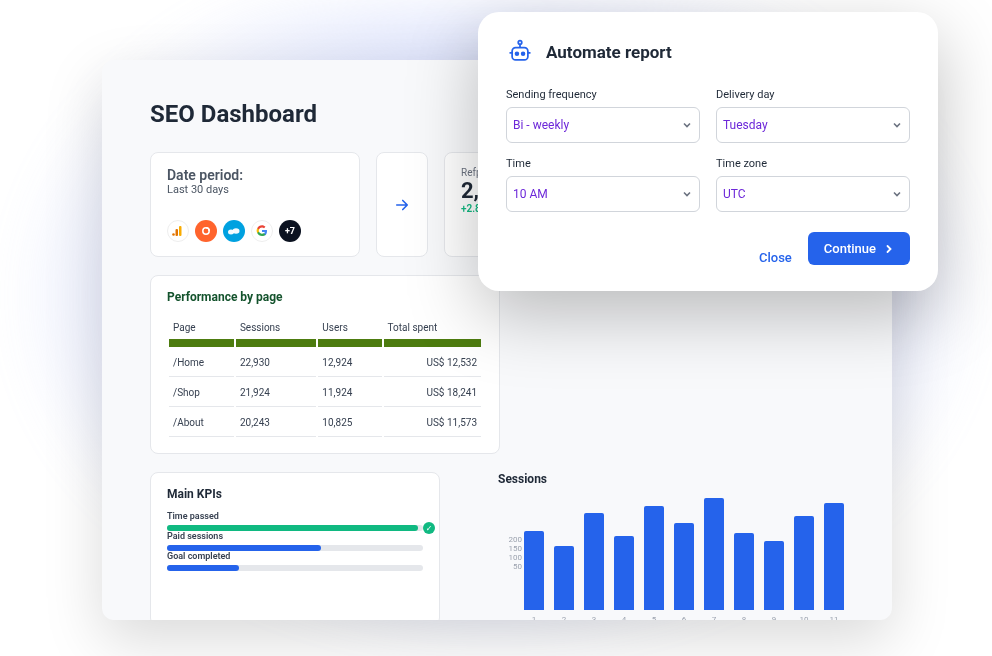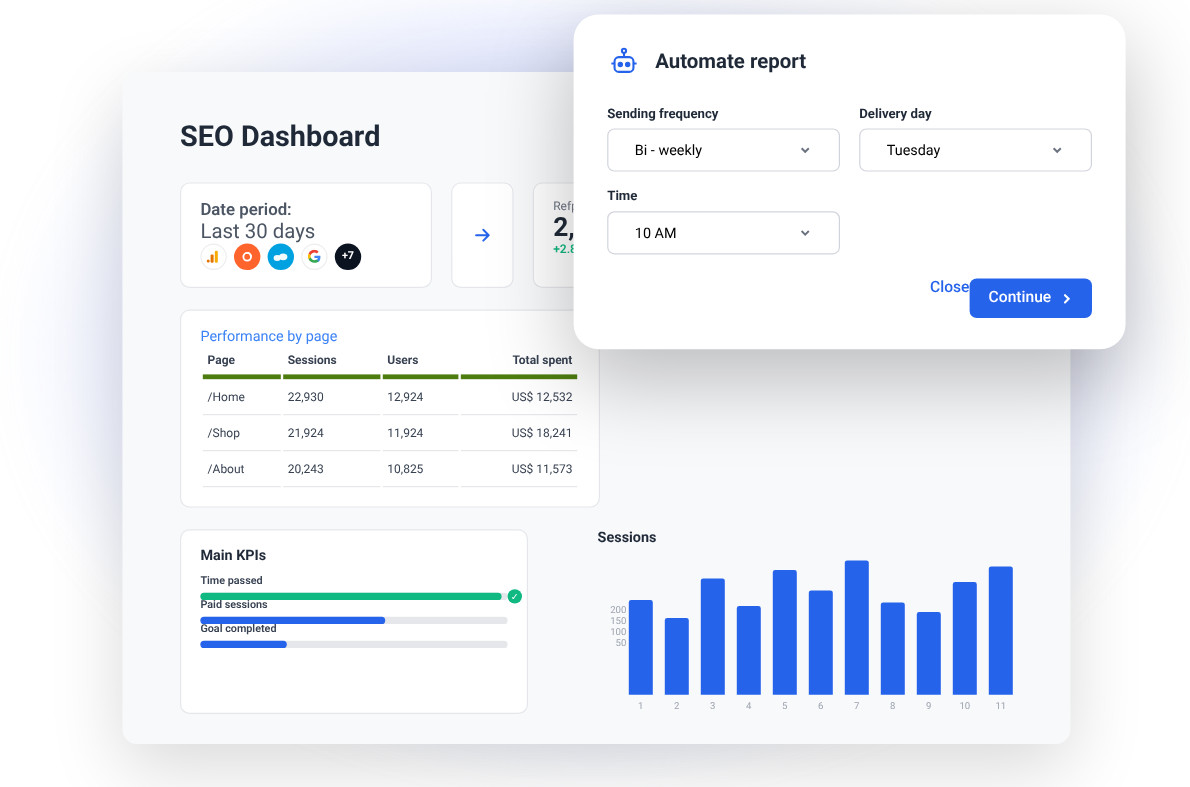--- a/index.html
+++ b/index.html
@@ -4,34 +4,34 @@
 <style>
 *{box-sizing:border-box;margin:0;padding:0;font-family:-apple-system,BlinkMacSystemFont,"Segoe UI",Roboto,sans-serif}
 body{background:#fff;width:992px;height:656px;position:relative;overflow:hidden}
 .blob{position:absolute;inset:0;background:radial-gradient(ellipse at 50% 45%,#9db3f9 0%,#aab9f8 40%,transparent 70%);filter:blur(20px);opacity:.45}
 .dash{position:absolute;left:102px;top:60px;width:790px;height:560px;background:#f8f9fb;border-radius:12px;box-shadow:0 20px 60px rgba(0,0,0,.15);padding:40px 48px;overflow:hidden}
 .dash h1{font-size:24px;font-weight:700;color:#1f2937;margin-bottom:24px}
 .row1{display:flex;gap:16px;margin-bottom:18px}
 .card{background:#fff;border:1px solid #e5e7eb;border-radius:8px;padding:14px 16px}
 .period{width:210px}
 .period .lbl{font-size:14px;color:#4b5563;font-weight:600}
-.period .val{font-size:17px;color:#4b5563;margin-bottom:0}
+.period .val{font-size:11px;color:#4b5563;margin-bottom:24px}
 .icons{display:flex;gap:6px;align-items:center}
 .ic{width:22px;height:22px;border-radius:50%;display:flex;align-items:center;justify-content:center;font-size:10px;font-weight:700;color:#fff}
 .arrow-card{width:52px;display:flex;align-items:center;justify-content:center}
 .arrow-card svg{width:26px;height:26px;stroke:#2563eb}
 .metric{width:140px}
 .metric .lbl{font-size:10px;color:#6b7280}
 .metric .big{font-size:22px;font-weight:700;color:#1f2937}
 .metric .delta{font-size:10px;color:#10b981;font-weight:600}
 .perf{width:350px;margin-bottom:18px}
-.perf h3{font-size:12px;font-weight:400;color:#3b82f6;}
+.perf h3{font-size:12px;font-weight:700;color:#14532d;margin-bottom:10px}
 .tbl{width:100%;font-size:10px;color:#374151}
-.tbl th{text-align:left;font-weight:700;color:#374151;padding:6px 4px;border-bottom:4px solid #4d7c0f}
-.tbl th:last-child{text-align:right}
+.tbl th{text-align:left;font-weight:400;color:#374151;padding:6px 4px;border-bottom:8px solid #4d7c0f}
+.tbl th:last-child{text-align:left}
 .tbl td{padding:8px 4px;border-bottom:1px solid #e5e7eb}
 .tbl td:last-child{text-align:right}
 .row3{display:flex;gap:20px}
 .kpis{width:350px}
 .kpis h3,.sess h3{font-size:12px;font-weight:700;color:#1f2937;margin-bottom:10px}
 .kpi{margin-bottom:0}
 .kpi .klbl{font-size:9px;color:#374151;font-weight:600;margin-bottom:4px}
 .kpi .bar{height:6px;background:#e5e7eb;border-radius:3px;position:relative}
 .kpi .fill{height:100%;border-radius:3px}
 .kpi .check{position:absolute;right:-12px;top:-3px;width:12px;height:12px;border-radius:50%;background:#10b981;display:flex;align-items:center;justify-content:center;color:#fff;font-size:8px}
@@ -39,25 +39,25 @@
 .chart{position:relative;height:130px;display:flex;align-items:flex-end;gap:10px;padding-left:26px;padding-bottom:16px}
 .yax{position:absolute;left:0;top:0;bottom:16px;width:24px;display:flex;flex-direction:column;justify-content:center;font-size:8px;color:#9ca3af;text-align:right}
 .barv{width:20px;background:#2563eb;border-radius:2px 2px 0 0;position:relative}
 .barv .xlbl{position:absolute;bottom:-14px;left:0;right:0;text-align:center;font-size:8px;color:#9ca3af}
 
 .modal{position:absolute;right:54px;top:12px;width:460px;background:#fff;border-radius:21px;box-shadow:0 24px 70px rgba(0,0,0,.25);padding:26px 28px}
 .mhdr{display:flex;align-items:center;gap:12px;margin-bottom:22px}
 .mhdr .micon{width:28px;height:28px}
 .mhdr h2{font-size:17px;font-weight:700;color:#1f2937}
 .grid2{display:grid;grid-template-columns:1fr 1fr;gap:14px 16px;margin-bottom:14px}
-.fld label{display:block;font-size:11px;font-weight:700;color:#1f2937;margin-bottom:6px}
-.sel{width:100%;height:36px;border:1px solid #d1d5db;border-radius:6px;background:#fff;padding:0 22px;font-size:12px;color:#000000;display:flex;align-items:center;justify-content:space-between;cursor:pointer}
+.fld label{display:block;font-size:11px;font-weight:400;color:#1f2937;margin-bottom:6px}
+.sel{width:100%;height:36px;border:1px solid #d1d5db;border-radius:6px;background:#fff;padding:0 6px;font-size:12px;color:#6d28d9;display:flex;align-items:center;justify-content:space-between;cursor:pointer}
 .sel svg{width:12px;height:12px;stroke:#6b7280}
 .full{grid-column:1/-1}
-.mftr{display:flex;justify-content:flex-end;align-items:flex-start;margin-top:20px}
+.mftr{display:flex;justify-content:flex-end;gap:16px;align-items:flex-end;margin-top:20px}
 .btn-close{background:none;border:none;color:#2563eb;font-size:13px;font-weight:500;cursor:pointer}
 .btn-cont{background:#2563eb;color:#fff;border:none;border-radius:6px;padding:9px 16px;font-size:13px;font-weight:500;display:flex;align-items:center;gap:8px;cursor:pointer}
 .btn-cont svg{width:10px;height:10px;stroke:#fff}
 </style>
 </head>
 <body>
 
 <div class="blob"></div>
 
 <div class="dash">
@@ -249,20 +249,29 @@
     </div>
     <div class="fld">
       <label>Time</label>
       <div class="sel">
           <span>10 AM</span>
           <svg viewBox="0 0 12 12" fill="none" stroke-width="1.6">
             <path d="M3 4.5l3 3 3-3"></path>
           </svg>
         </div>
     </div>
+    <div class="fld">
+      <label>Time zone</label>
+      <div class="sel">
+          <span>UTC</span>
+          <svg viewBox="0 0 12 12" fill="none" stroke-width="1.6">
+            <path d="M3 4.5l3 3 3-3"></path>
+          </svg>
+        </div>
+    </div>
   </div>
   <div class="mftr">
     <button class="btn-close">Close</button>
     <button class="btn-cont">
         <span>Continue</span>
         <svg viewBox="0 0 10 10" fill="none" stroke-width="1.8" stroke-linecap="round">
           <path d="M3.5 2l3 3-3 3"></path>
         </svg>
       </button>
   </div>

